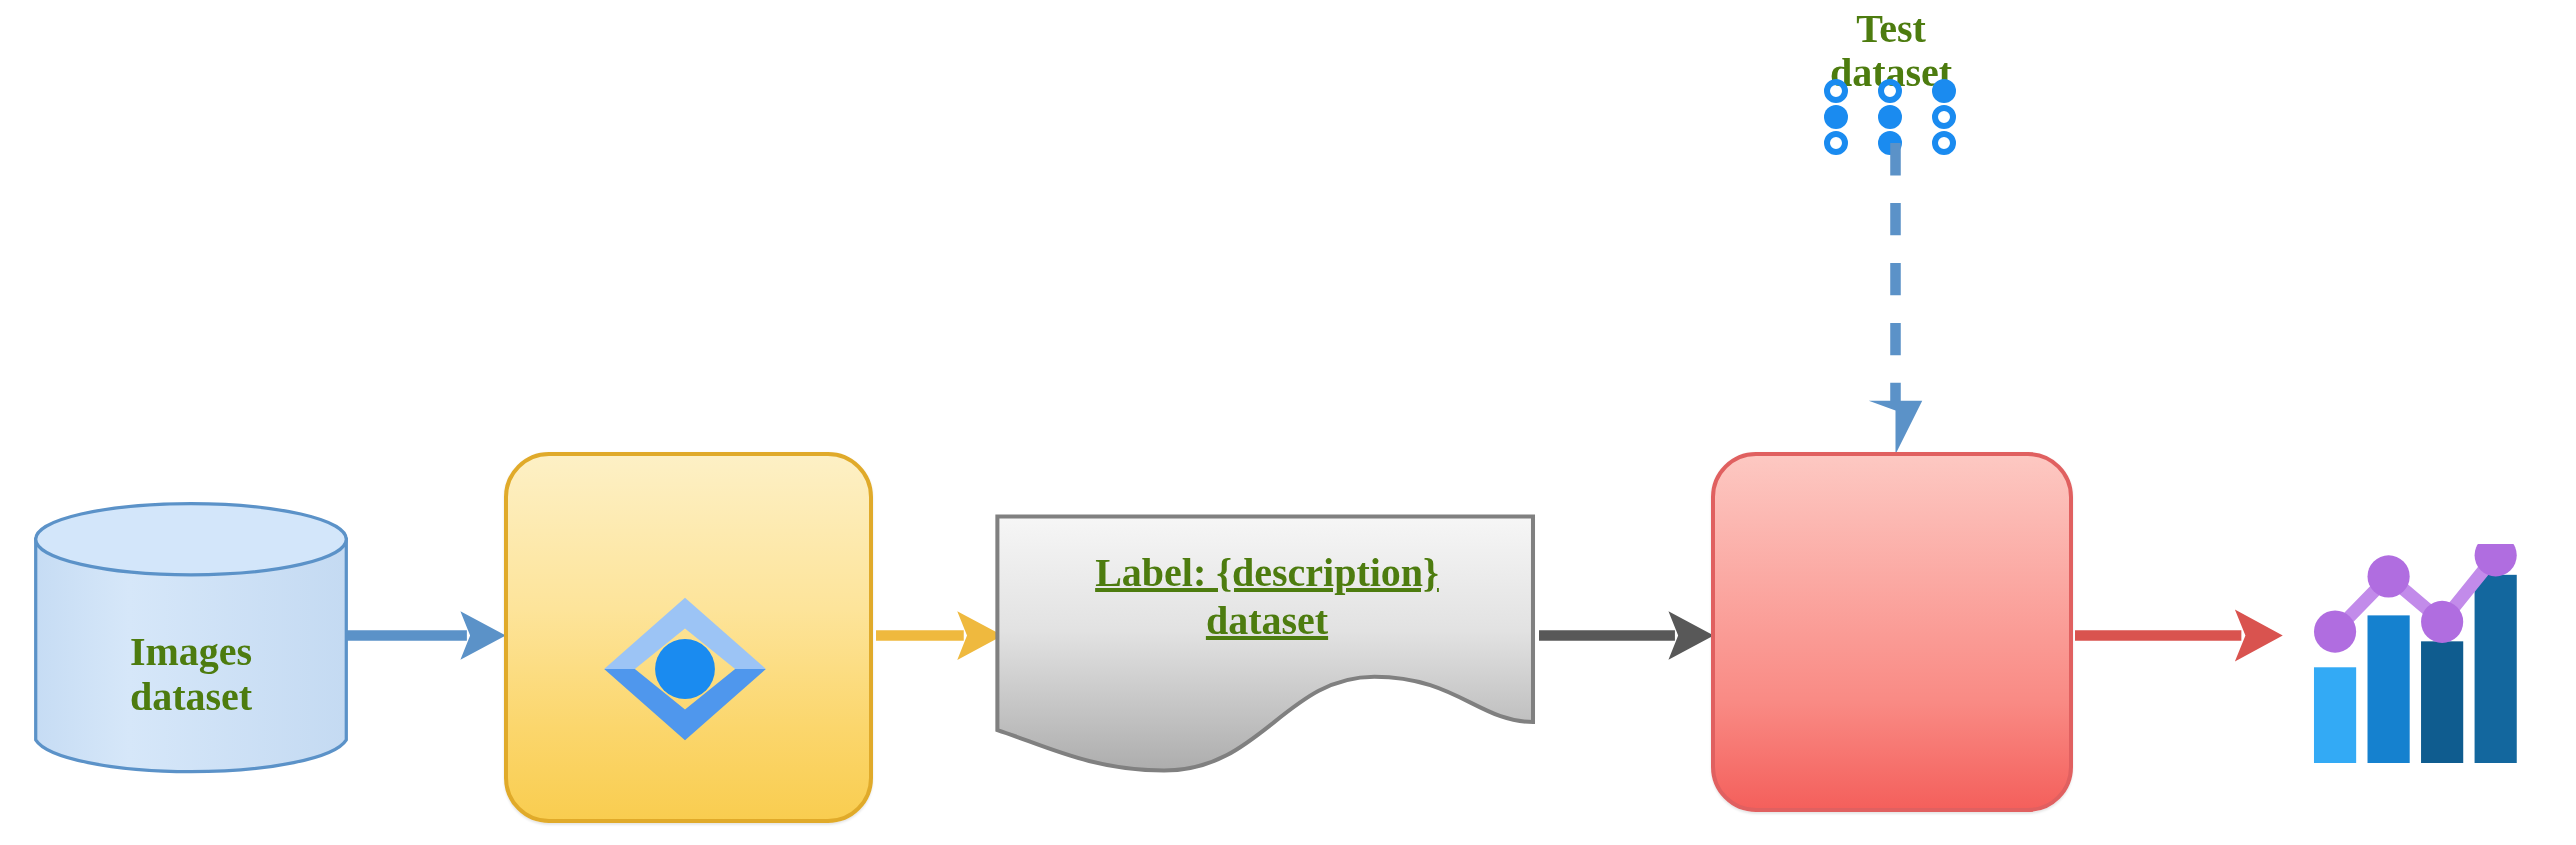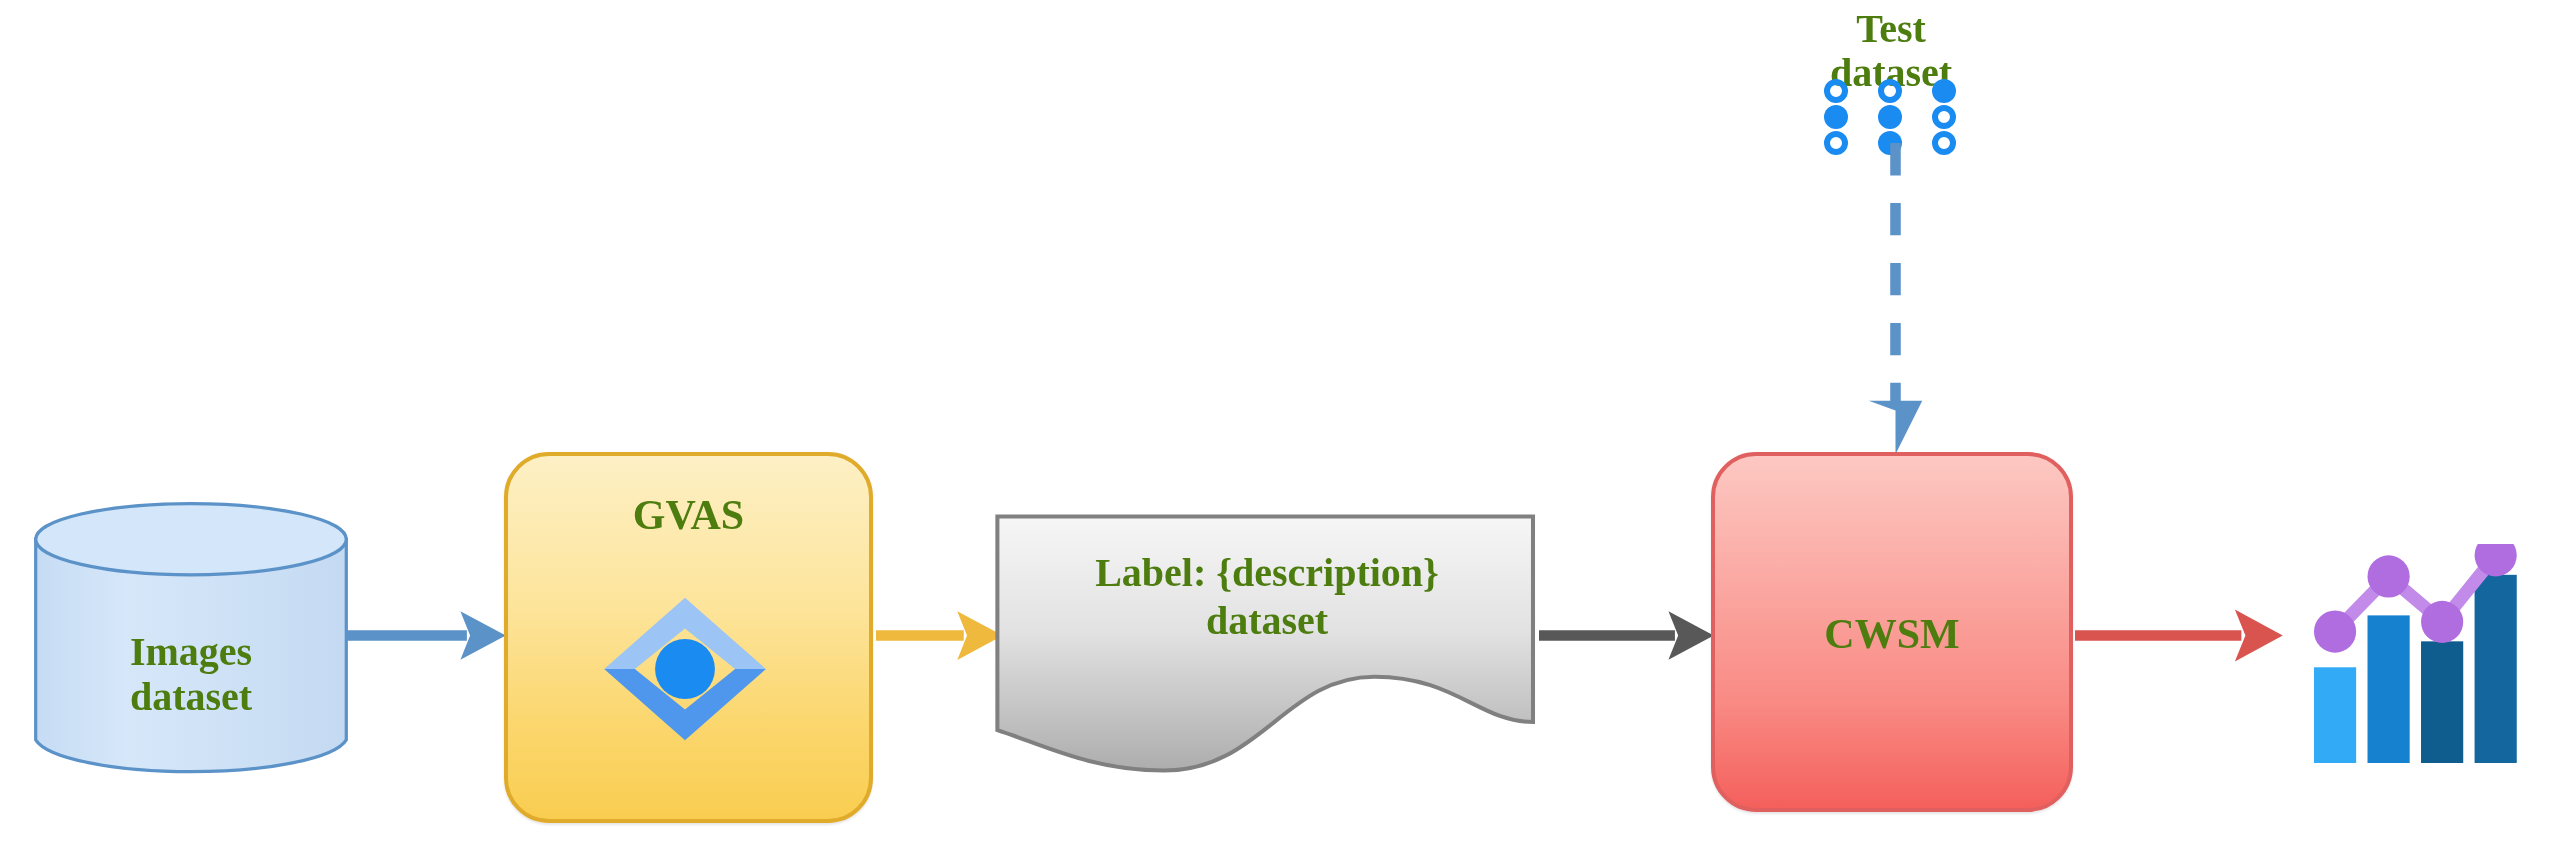--- a/index.html
+++ b/index.html
@@ -76,20 +76,21 @@
     width: 544px;
     height: 267px;
   }
   #label-doc svg { display: block; }
   #label-doc-text {
     left: 1004px;
     top: 549px;
     width: 526px;
     font-size: 40px;
     line-height: 1.2;
+    text-decoration: underline;
   }
 
   
   #test-dataset-label {
     left: 1745px;
     top: 6.5px;
     width: 292px;
     font-size: 40px;
   }
   #test-dot-grid {
@@ -175,21 +176,20 @@
 dataset</div>
 
   <div class="connector" style="left:347px; top:603px;">
     <svg width="162" height="65" viewBox="0 0 200 80">
       <line x1="0" y1="40" x2="148" y2="40" stroke="#5b92c8" stroke-width="13"></line>
       <path d="M140,10 L196,40 L140,70 L152,40 Z" fill="#5b92c8"></path>
     </svg>
   </div>
 
   <div class="abs" id="gvas-box"></div>
-  <div class="abs label-text" id="gvas-label">GVAS</div>
   <div class="abs" id="gvas-vision-icon">
     <svg width="172" height="152" viewBox="0 0 212 188" aria-hidden="true">
 
       <path d="M106,6 L206,94 L106,94 Z M106,6 L6,94 L106,94 Z
                M106,44 L60,94 L106,94 Z M106,44 L152,94 L106,94 Z" fill="none"></path>
       <path d="M106,6 L206,94 L168,94 L106,44 L44,94 L6,94 Z" fill="#9cc4f5"></path>
       <path d="M6,94 L44,94 L106,144 L168,94 L206,94 L106,182 Z" fill="#4f97ed"></path>
       <circle cx="106" cy="94" r="37" fill="#1a8bf0"></circle>
     </svg>
   </div>
@@ -259,21 +259,20 @@
   </div>
 
   <div class="connector" style="left:1859px; top:143px;">
     <svg width="73" height="316" viewBox="0 0 90 390">
       <line x1="45" y1="0" x2="45" y2="322" stroke="#5b92c8" stroke-width="13" stroke-dasharray="40,34"></line>
       <path d="M12,318 L78,318 L45,384 L45,330 Z" fill="#5b92c8"></path>
     </svg>
   </div>
 
   <div class="abs" id="cwsm-box"></div>
-  <div class="abs label-text" id="cwsm-label">CWSM</div>
 
   <div class="connector" style="left:2075px; top:603px;">
     <svg width="211" height="65" viewBox="0 0 260 80">
       <line x1="0" y1="40" x2="205" y2="40" stroke="#d9534f" stroke-width="13"></line>
       <path d="M197,8 L256,40 L197,72 L210,40 Z" fill="#d9534f"></path>
     </svg>
   </div>
 
   <div class="abs" id="performance-chart-icon">
     <svg width="219" height="219" viewBox="0 0 270 270" aria-hidden="true">

